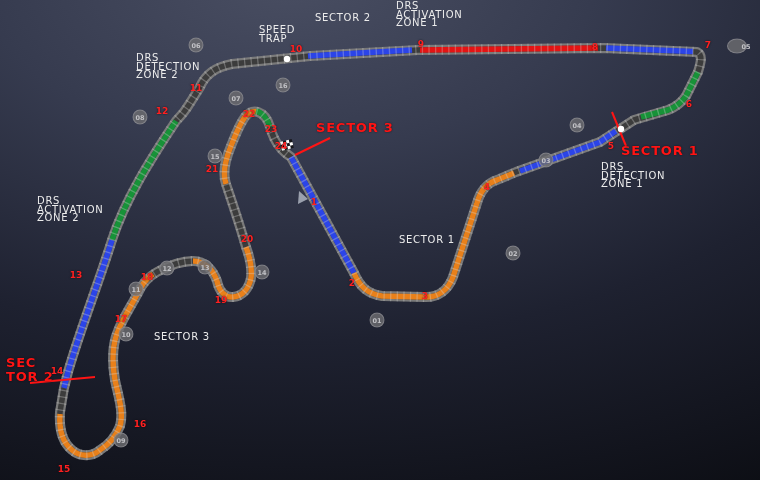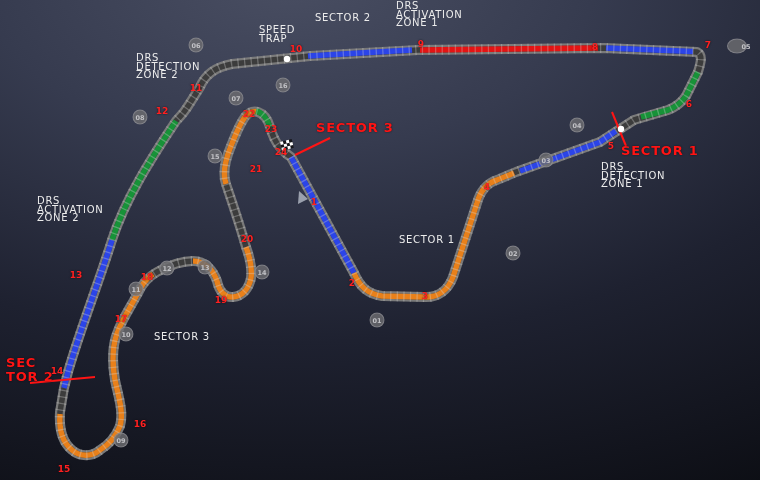--- a/index.html
+++ b/index.html
@@ -116,24 +116,24 @@
       <div class="turn" style="left: 196px; top: 88px; color: rgb(255, 32, 32);">11</div>
       <div class="turn" style="left: 162px; top: 111px; color: rgb(255, 32, 32);">12</div>
       <div class="turn" style="left: 76px; top: 275px; color: rgb(255, 32, 32);">13</div>
       <div class="turn" style="left: 57px; top: 371px; color: rgb(255, 32, 32);">14</div>
       <div class="turn" style="left: 64px; top: 469px; color: rgb(255, 32, 32);">15</div>
       <div class="turn" style="left: 140px; top: 424px; color: rgb(255, 32, 32);">16</div>
       <div class="turn" style="left: 121px; top: 319px; color: rgb(255, 32, 32);">17</div>
       <div class="turn" style="left: 147px; top: 277px; color: rgb(255, 32, 32);">18</div>
       <div class="turn" style="left: 221px; top: 300px; color: rgb(255, 32, 32);">19</div>
       <div class="turn" style="left: 247px; top: 239px; color: rgb(255, 32, 32);">20</div>
-      <div class="turn" style="left: 212px; top: 169px; color: rgb(255, 32, 32); margin-left: 44px;">21</div>
+      <div class="turn" style="left: 212px; top: 169px; color: rgb(255, 32, 32);">21</div>
       <div class="turn" style="left: 249px; top: 114px; color: rgb(255, 32, 32);">22</div>
       <div class="turn" style="left: 271px; top: 129px; color: rgb(255, 32, 32);">23</div>
-      <div class="turn" style="left: 281px; top: 146px; color: rgb(255, 32, 32); margin-top: 6px;">24</div>
+      <div class="turn" style="left: 281px; top: 146px; color: rgb(255, 32, 32);">24</div>
     </div>
   <div id="posts-layer">
       <div class="post" style="left: 377px; top: 320px;">01</div>
       <div class="post" style="left: 513px; top: 253px;">02</div>
       <div class="post" style="left: 514px; top: 160px; margin-left: 32px;">03</div>
       <div class="post" style="left: 577px; top: 125px;">04</div>
       <div class="post" style="left: 737px; top: 46px; padding-left: 18px;">05</div>
       <div class="post" style="left: 196px; top: 45px;">06</div>
       <div class="post" style="left: 236px; top: 89px; margin-top: 9px;">07</div>
       <div class="post" style="left: 140px; top: 117px;">08</div>

